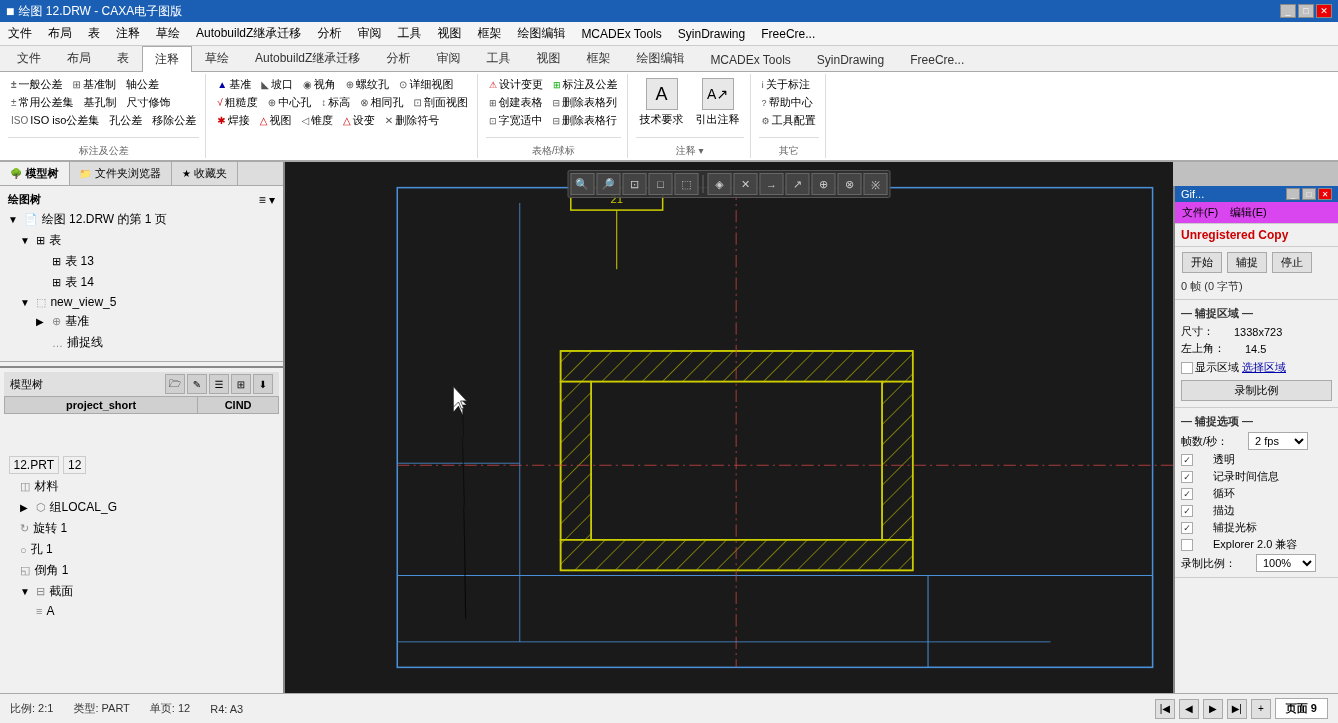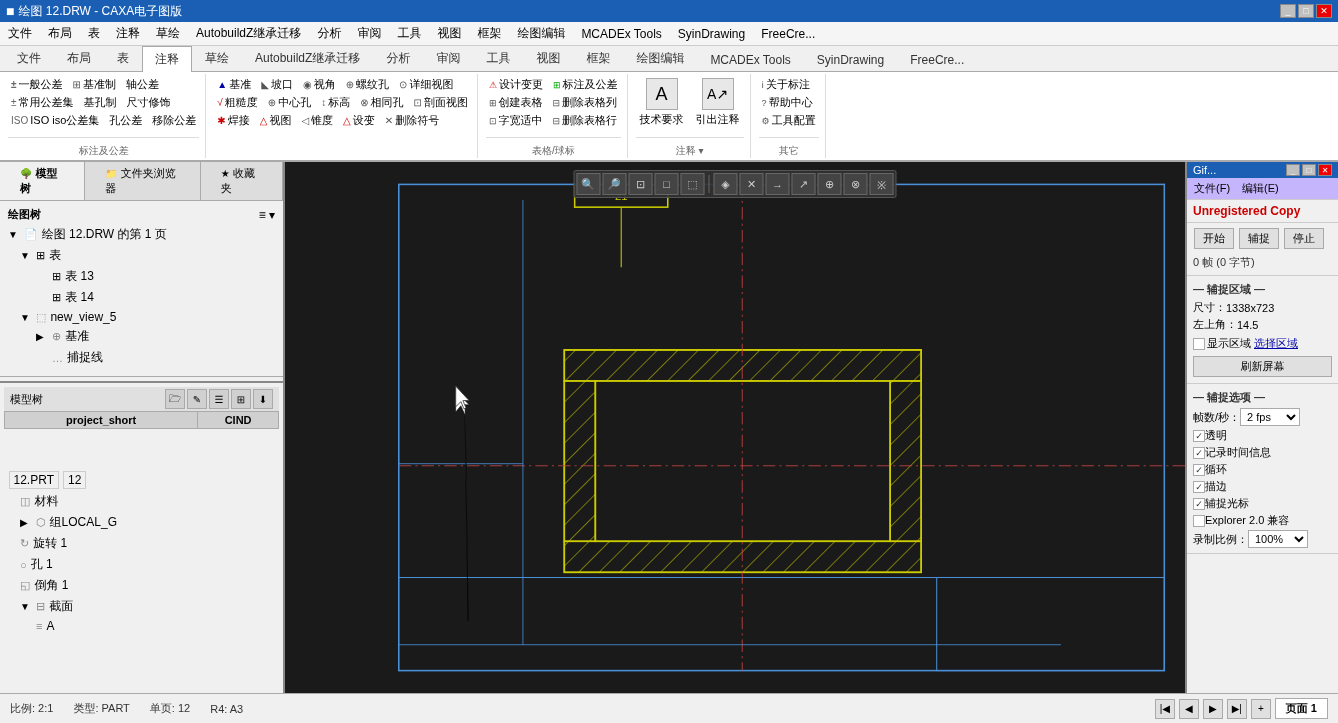--- a/index.html
+++ b/index.html
@@ -29,21 +29,21 @@
     .ribbon-row { display: flex; align-items: center; gap: 4px; }
     .ribbon-btn { display: flex; align-items: center; gap: 2px; padding: 1px 3px; cursor: pointer; font-size: 11px; white-space: nowrap; border-radius: 2px; }
     .ribbon-big-btn { display: flex; flex-direction: column; align-items: center; padding: 2px 4px; cursor: pointer; font-size: 11px; white-space: nowrap; border-radius: 2px; justify-content: center; gap: 2px; }
 
     
     .main-layout { display: flex; height: calc(723px - 22px - 24px - 26px - 90px - 30px); }
 
     
     .left-panel { width: 285px; background: #f0f0f0; border-right: 2px solid #888; display: flex; flex-direction: column; overflow: hidden; }
     .panel-tabs { display: flex; background: #ddd; border-bottom: 1px solid #aaa; }
-    .panel-tab { padding: 4px 20px; font-size: 11px; cursor: pointer; border-right: 1px solid #aaa; background: #ddd; }
+    .panel-tab { padding: 4px 10px; font-size: 11px; cursor: pointer; border-right: 1px solid #aaa; background: #ddd; }
     .panel-tab.active { background: #f0f0f0; font-weight: bold; }
     .panel-section { padding: 4px; font-size: 11px; }
     .panel-section-header { display: flex; align-items: center; justify-content: space-between; padding: 2px 4px; }
     .tree-node { display: flex; align-items: center; gap: 4px; padding: 2px 4px; cursor: pointer; font-size: 12px; }
     .tree-indent1 { padding-left: 16px; }
     .tree-indent2 { padding-left: 32px; }
     .tree-arrow { font-size: 10px; width: 12px; display: inline-block; }
     .divider-h { border-top: 1px solid #aaa; margin: 4px 0; }
 
     
@@ -67,33 +67,33 @@
 
     
     .status-bar { background: #f0f0f0; height: 30px; display: flex; align-items: center; border-top: 1px solid #aaa; padding: 0 10px; gap: 20px; font-size: 11px; }
     .status-item { color: #333; }
     .page-nav { display: flex; align-items: center; gap: 4px; margin-left: auto; }
     .page-nav-btn { width: 20px; height: 20px; background: #e0e0e0; border: 1px solid #aaa; display: flex; align-items: center; justify-content: center; font-size: 10px; cursor: pointer; }
     .page-tab { background: #e0e0e0; border: 1px solid #aaa; padding: 2px 10px; font-size: 11px; cursor: pointer; }
     .page-tab.active { background: white; font-weight: bold; }
 
     
-    .right-panel { width: 153px; background: #f0f0f0; border-left: 2px solid #888; font-size: 11px; overflow: auto; display: flex; flex-direction: column; }
+    .right-panel { width: 165px; background: #f0f0f0; border-left: 2px solid #888; font-size: 11px; overflow: auto; display: flex; flex-direction: column; margin-top: 24px; }
     .right-title-bar { background: #1a5fb4; color: white; font-size: 11px; padding: 2px 6px; display: flex; justify-content: space-between; align-items: center; }
     .right-title-btns { display: flex; gap: 2px; }
     .right-title-btn { width: 14px; height: 12px; background: #c0c0c0; border: 1px solid #888; font-size: 8px; display: flex; align-items: center; justify-content: center; cursor: pointer; }
     .right-title-btn.close { background: #e00; color: white; }
-    .right-menu-bar { background: #c4b5fd; display: flex; padding: 1px; border-bottom: 1px solid #ccc; }
+    .right-menu-bar { background: #d946ef; display: flex; padding: 1px; border-bottom: 1px solid #ccc; }
     .right-menu-item { padding: 2px 6px; cursor: pointer; font-size: 11px; }
     .right-section { padding: 4px 6px; border-bottom: 1px solid #ccc; }
     .right-label { color: #c00; font-weight: bold; font-size: 12px; }
     .right-info { color: #333; font-size: 11px; padding: 1px 0; }
     .right-section-title { color: #333; font-weight: bold; padding: 2px 0; }
     .right-btn { background: #e0e0e0; border: 1px solid #aaa; padding: 2px 8px; cursor: pointer; font-size: 11px; margin: 1px; }
-    .right-row { display: flex; align-items: center; gap: 0; padding: 1px 0; }
+    .right-row { display: flex; align-items: center; gap: 20px; padding: 1px 0; }
     .right-check { width: 12px; height: 12px; border: 1px solid #aaa; background: white; display: flex; align-items: center; justify-content: center; font-size: 9px; }
     .right-check.checked::after { content: '✓'; color: #333; }
     .right-select { background: white; border: 1px solid #aaa; padding: 1px 2px; font-size: 11px; width: 60px; }
   </style>
 </head>
 <body>
 
 <div class="title-bar">
   <div class="title-bar-left">
     <span style="font-size:14px;">■</span>
@@ -561,21 +561,21 @@
         <span>左上角：</span>
         <span>14.5</span>
       </div>
       <div style="display:flex;gap:3px;margin:3px 0;">
         <div style="display:flex;align-items:center;gap:2px;">
           <div class="right-check"></div>
           <span>显示区域</span>
         </div>
         <span style="cursor:pointer;color:#00a;text-decoration:underline;font-size:11px;">选择区域</span>
       </div>
-      <button class="right-btn" style="width:100%;margin:2px 0;">刷新屏幕</button>
+      <button class="right-btn" style="width:100%;margin:2px 0;">录制比例</button>
     </div>
 
     <div class="right-section">
       <div class="right-section-title">— 辅捉选项 —</div>
       <div class="right-row">
         <span>帧数/秒：</span>
         <select class="right-select">
           <option>2 fps</option>
           <option>5 fps</option>
           <option>10 fps</option>
@@ -622,16 +622,16 @@
   <div class="status-item">类型: PART</div>
   <div class="status-item">单页: 12</div>
   <div class="status-item">R4: A3</div>
   <div class="page-nav">
     <div class="page-nav-btn">|◀</div>
     <div class="page-nav-btn">◀</div>
     <div class="page-nav-btn">▶</div>
     <div class="page-nav-btn">▶|</div>
     <div class="page-nav-btn">+</div>
     <div class="page-tab active">
-      <span>页面 1</span>
+      <span>页面 9</span>
     </div>
   </div>
 </div>
 
 </body></html>

